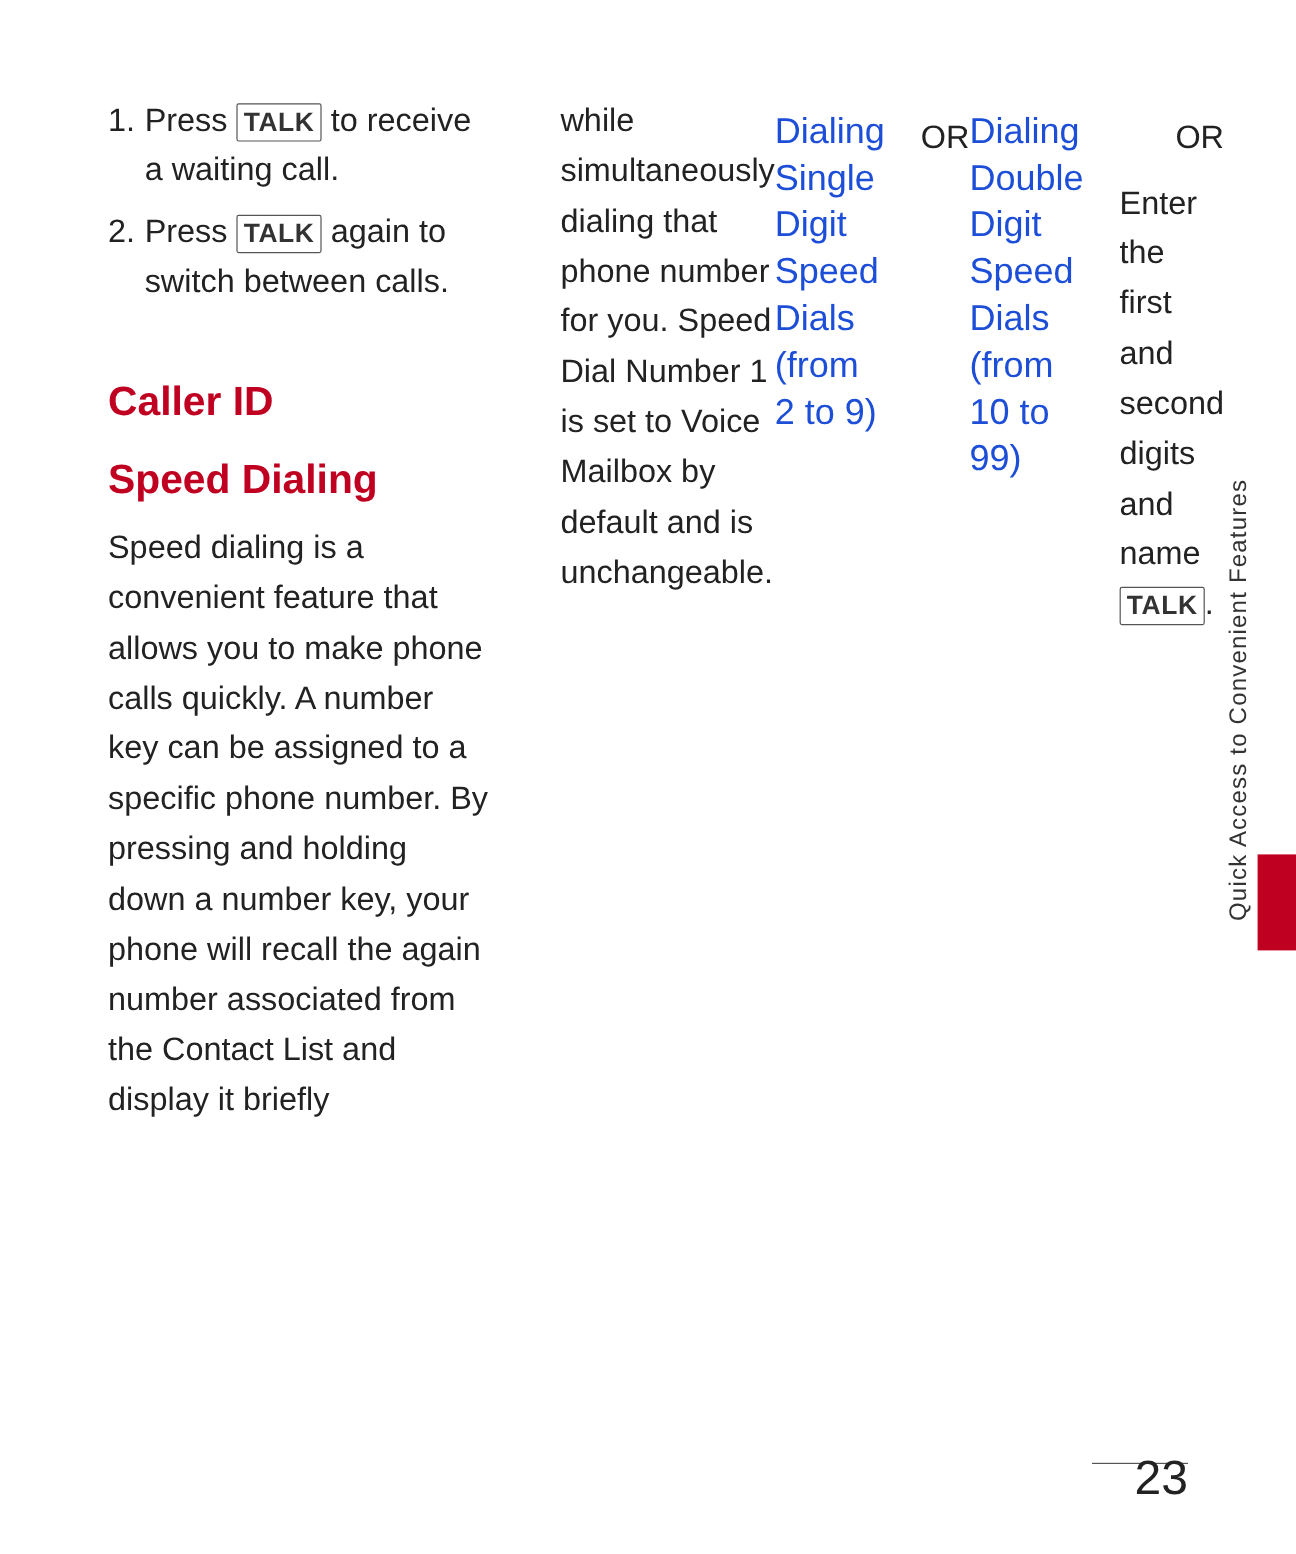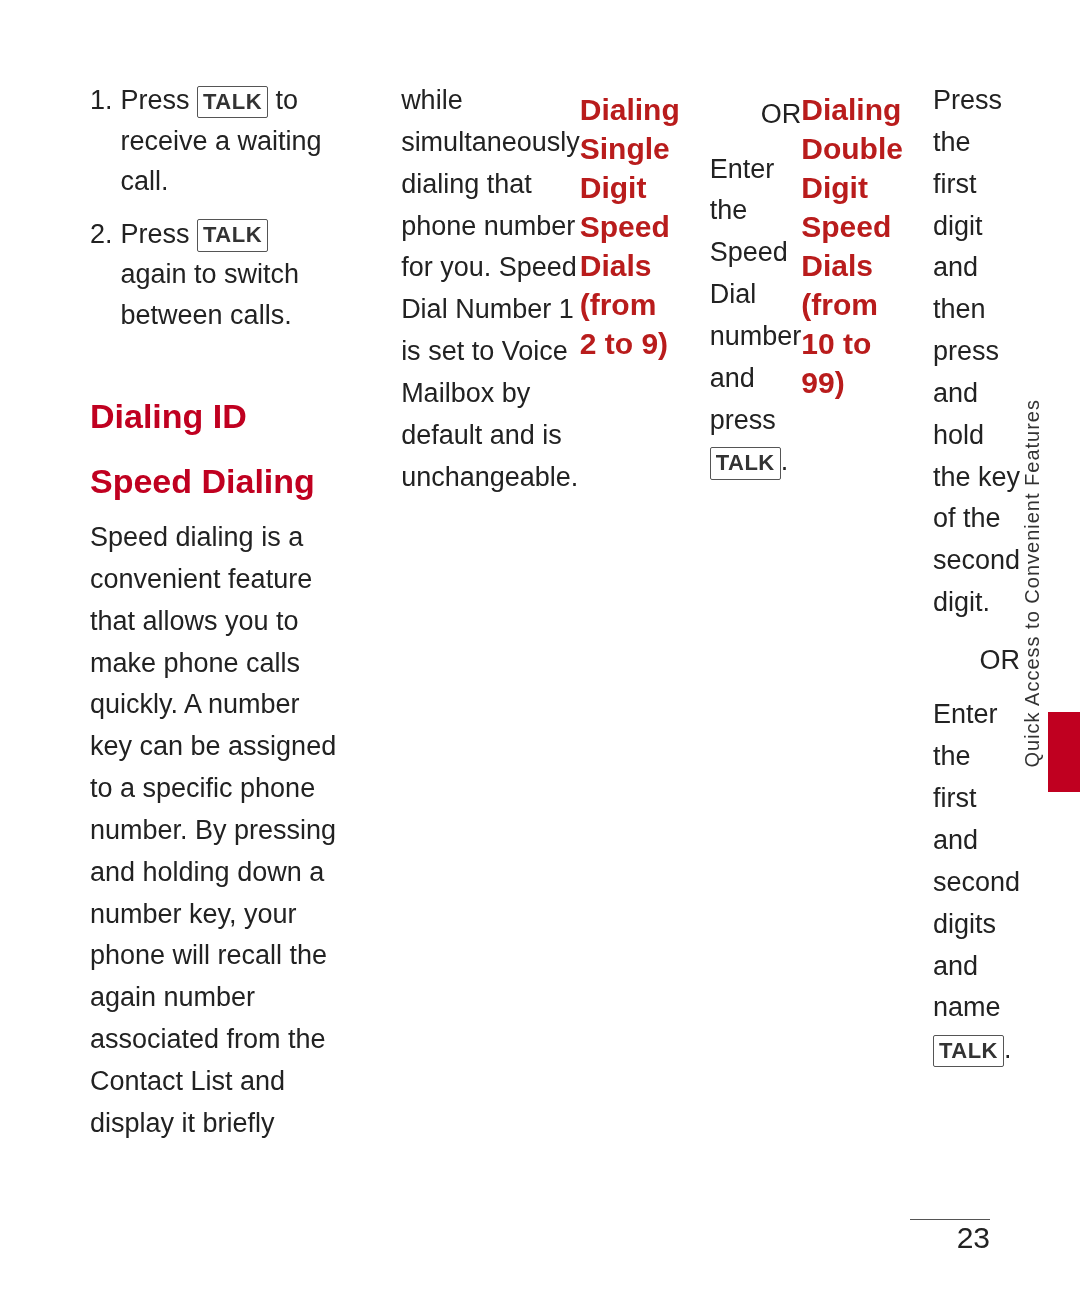--- a/index.html
+++ b/index.html
@@ -75,23 +75,23 @@
 
     .section-heading-red {
       color: #c00020;
       font-size: 34px;
       font-weight: bold;
       margin-bottom: 16px;
       margin-top: 10px;
     }
 
     .section-heading-black {
-      color: #b91c1c;
+      color: #1d4ed8;
       font-size: 30px;
-      font-weight: bold;
+      font-weight: normal;
       margin-bottom: 18px;
       margin-top: 10px;
       line-height: 1.3;
     }
 
     .body-text {
       font-size: 27px;
       line-height: 1.55;
       color: #222;
       margin-bottom: 16px;
@@ -143,21 +143,21 @@
       top: 55%;
       width: 32px;
       height: 80px;
       background: #c00020;
     }
 
     .page-number {
       position: absolute;
       bottom: 40px;
       right: 90px;
-      font-size: 30px;
+      font-size: 40px;
       color: #222;
       font-weight: normal;
     }
 
     .divider-line {
       position: absolute;
       bottom: 75px;
       right: 90px;
       width: 80px;
       height: 1.5px;
@@ -197,45 +197,40 @@
           <li>
             <div class="numbered-item">
               <span class="num-label">2.</span>
               <span>
                 Press <span class="talk-badge">TALK</span> again to switch between calls.
               </span>
             </div>
           </li>
         </ul>
 
-        <div class="section-heading-red">Dialing ID</div>
+        <div class="section-heading-red">Caller ID</div>
 
         <div class="section-heading-red">Speed Dialing</div>
         <p class="body-text">Speed dialing is a convenient feature that allows you to make phone calls quickly. A number key can be assigned to a specific phone number. By pressing and holding down a number key, your phone will recall the again number associated from the Contact List and display it briefly</p>
 
       </div>
 
       <div class="right-col">
 
         <p class="body-text right-body-text">while simultaneously dialing that phone number for you. Speed Dial Number 1 is set to Voice Mailbox by default and is unchangeable.</p>
 
         <div class="section-heading-black">Dialing Single Digit Speed Dials (from 2 to 9)</div>
 
         <div class="indent-block">
           <p class="or-text">OR</p>
-          <p class="body-text">
-            <span>Enter the Speed Dial number and press</span>
-            <span class="talk-badge">TALK</span><span>.</span>
-          </p>
         </div>
 
         <div class="section-heading-black">Dialing Double Digit Speed Dials (from 10 to 99)</div>
 
         <div class="indent-block">
-          <p class="body-text">Press the first digit and then press and hold the key of the second digit.</p>
           <p class="or-text">OR</p>
           <p class="body-text">
             <span>Enter the first and second digits and name</span>
             <span class="talk-badge">TALK</span><span>.</span>
           </p>
         </div>
 
       </div>
     </div>
   </div>

